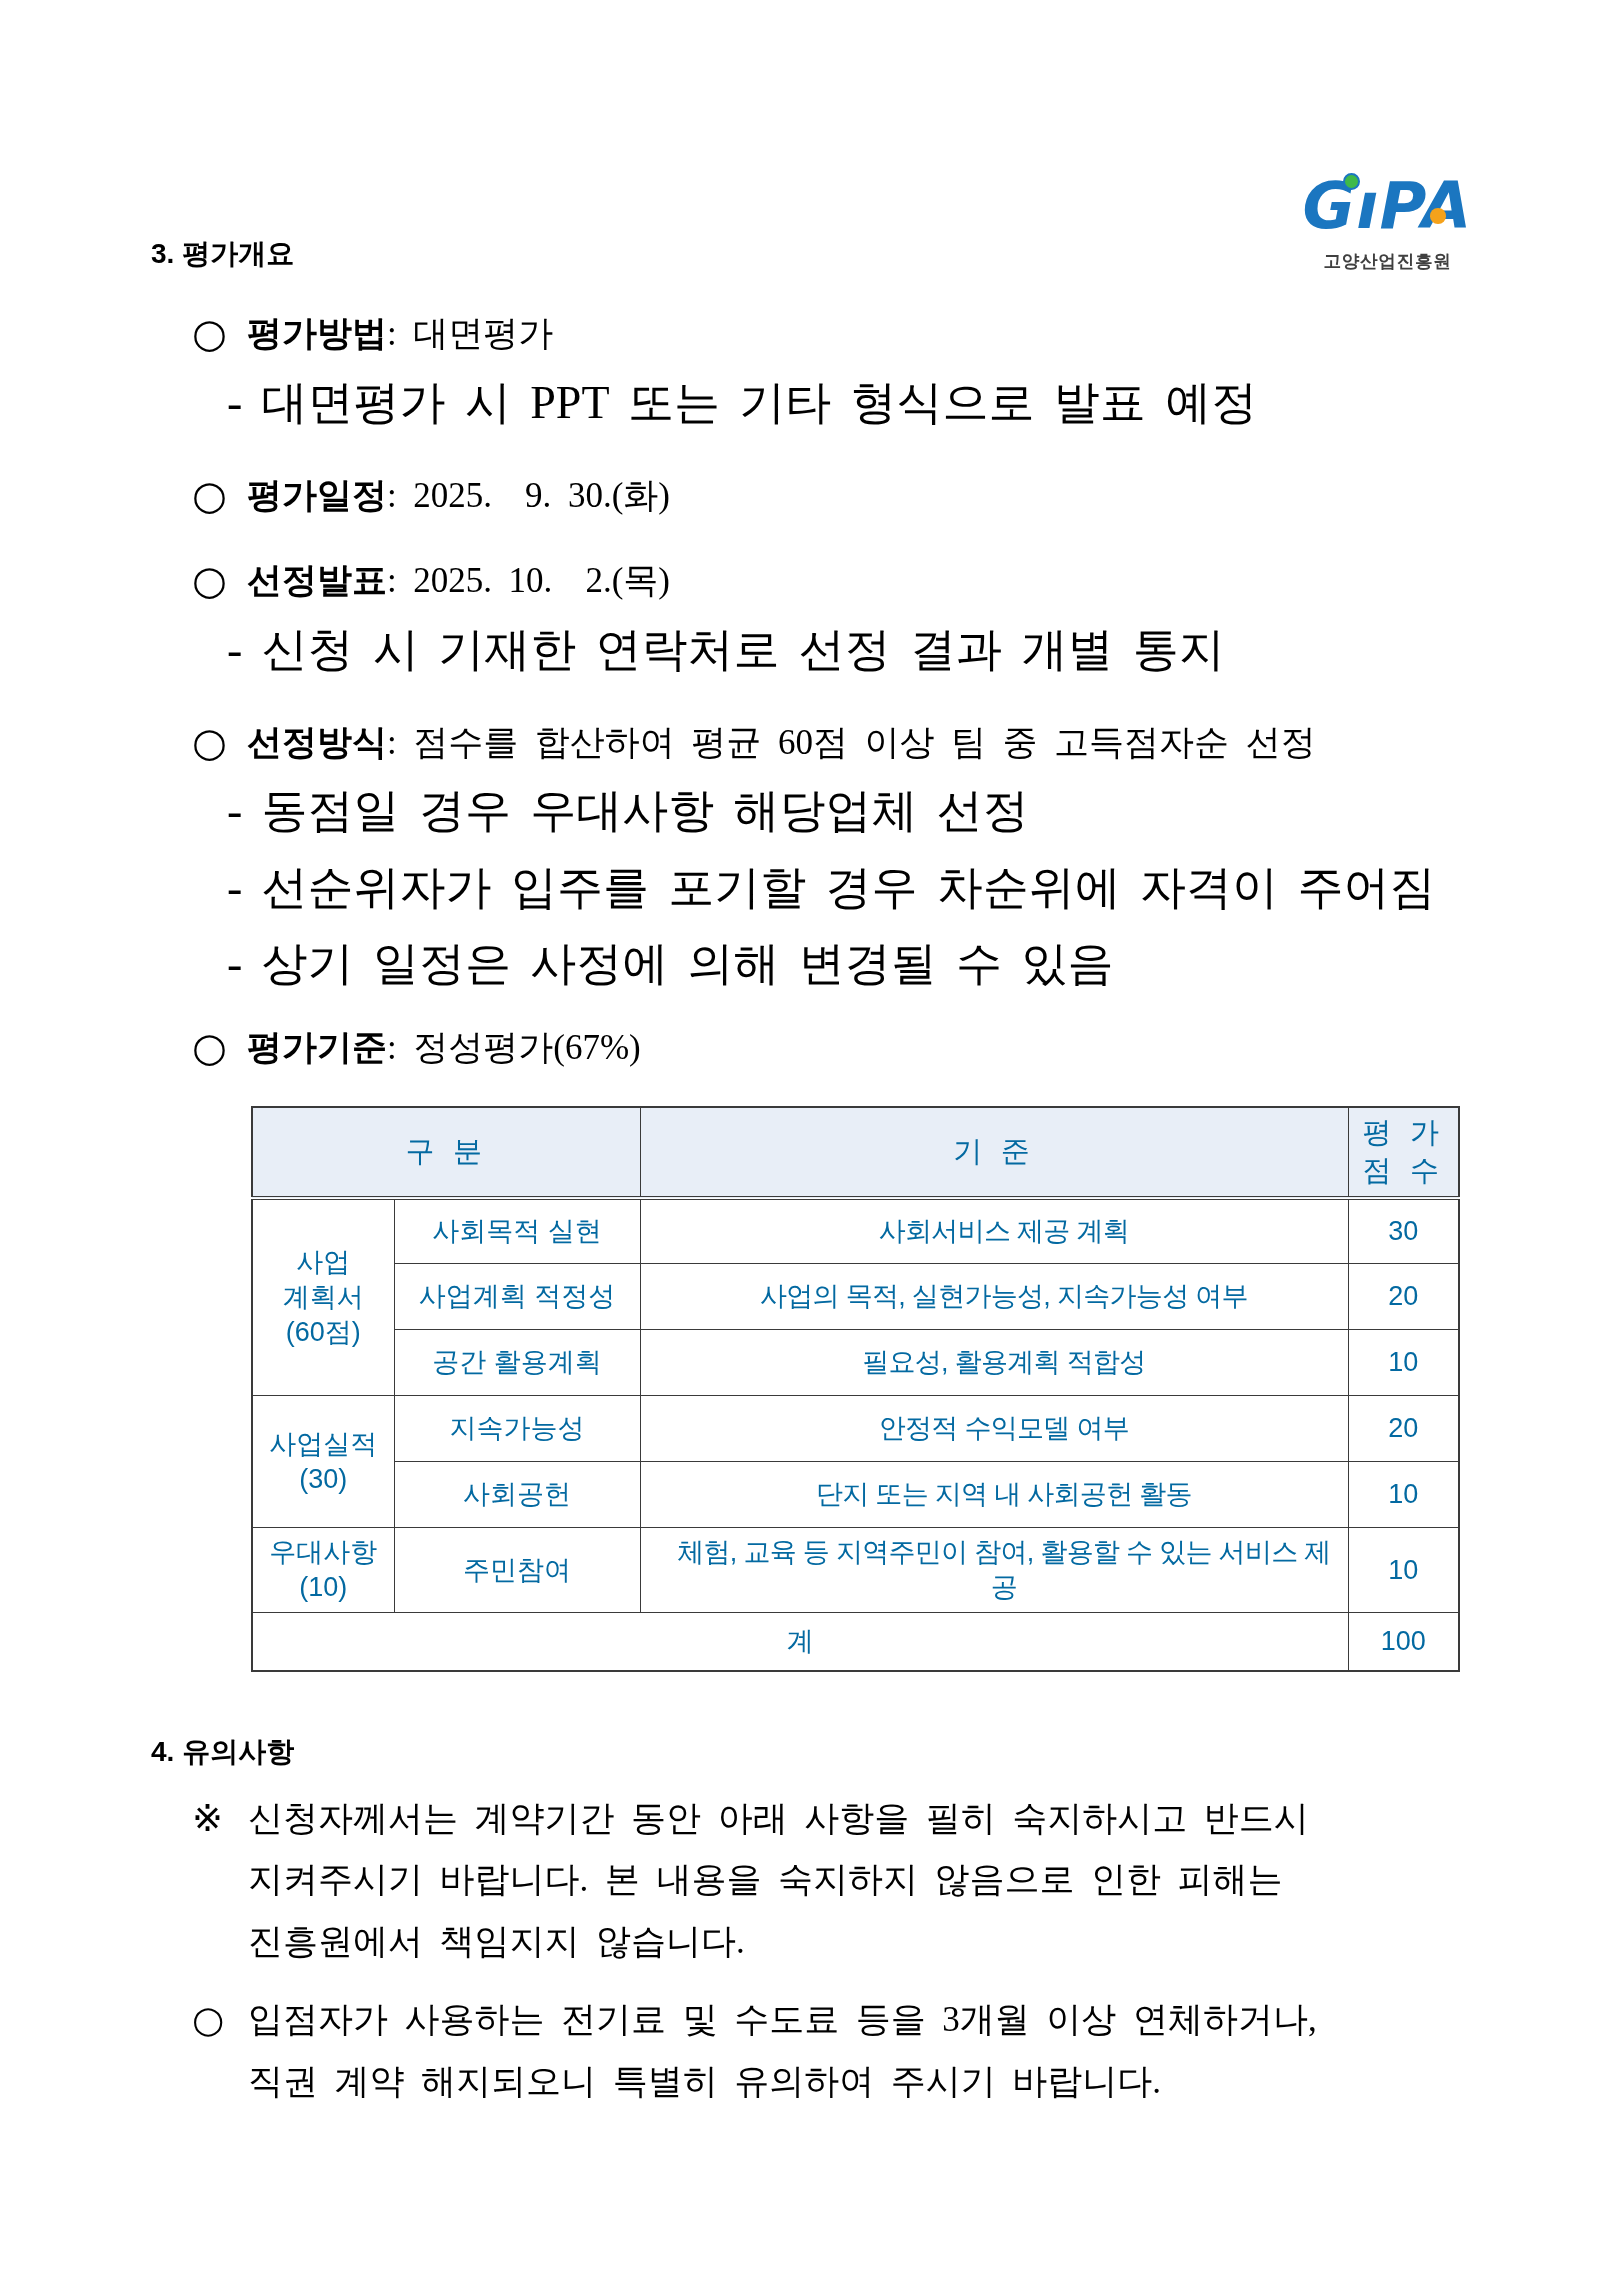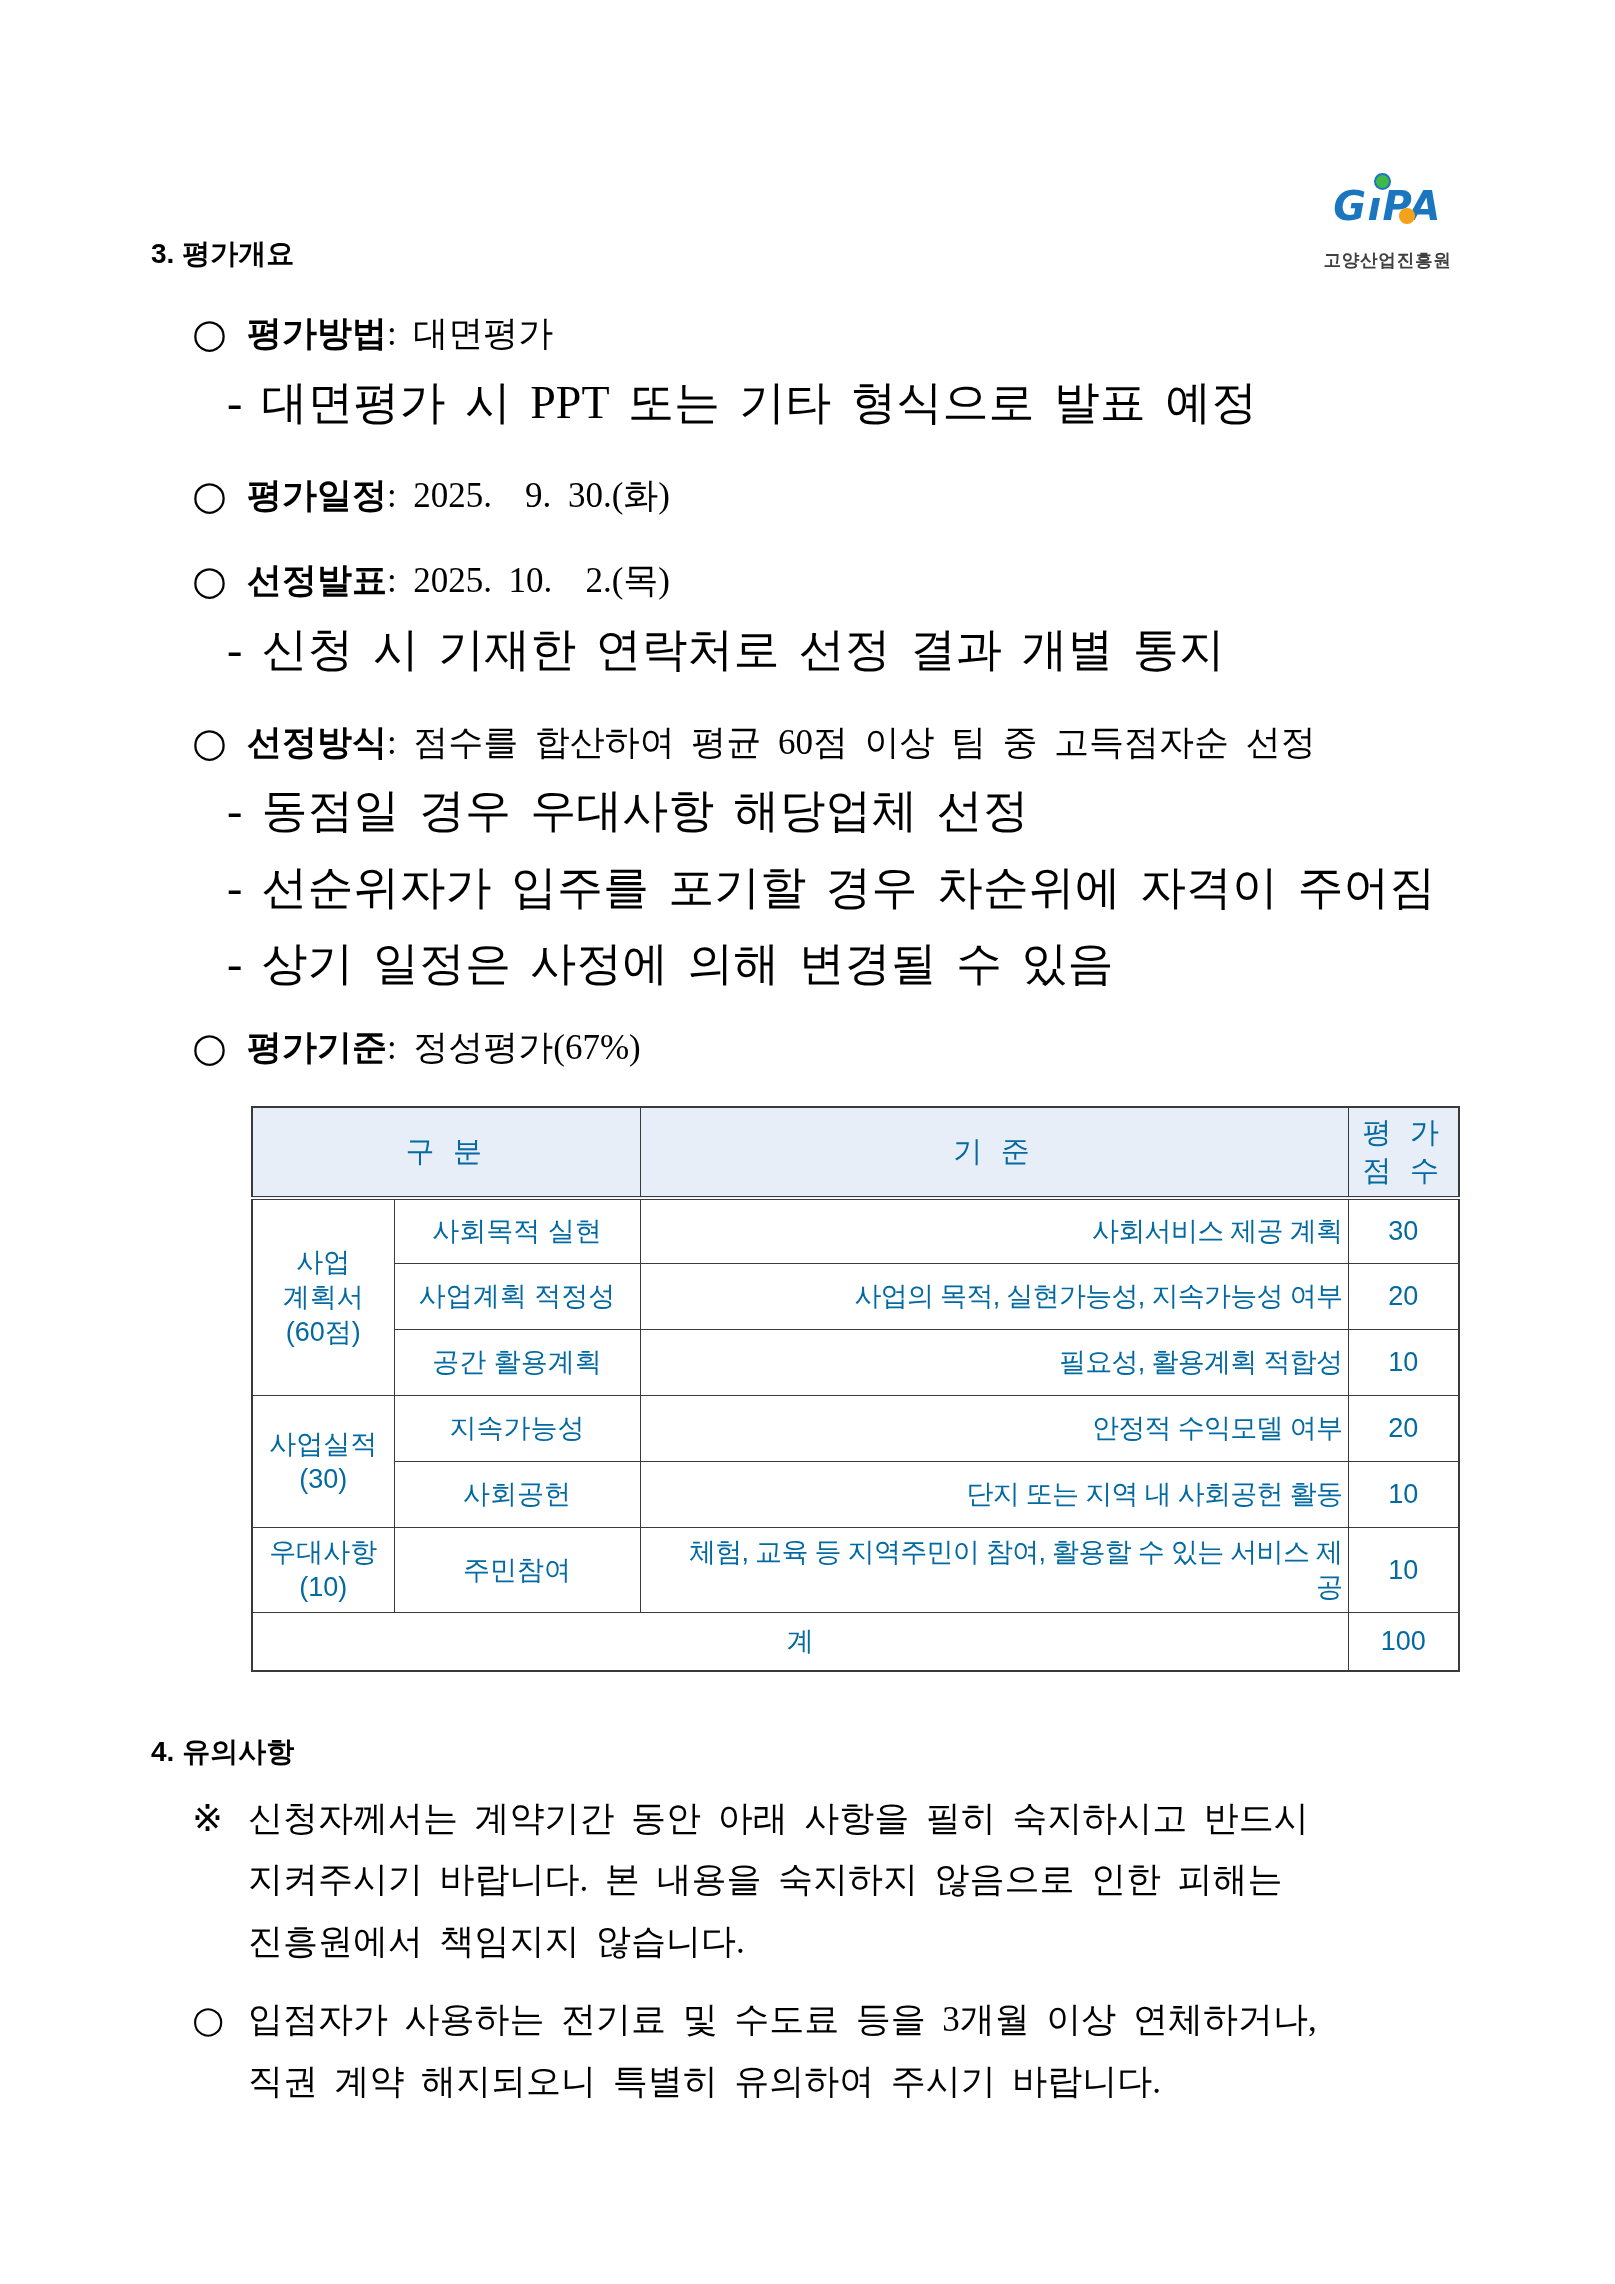--- a/index.html
+++ b/index.html
@@ -10,21 +10,21 @@
     font-family:"Liberation Serif","DejaVu Serif",serif;
     position:relative; overflow:hidden;
   }
   .page { position:absolute; left:0; top:0; width:1616px; height:2284px; }
 
   
   .logo { position:absolute; top:183px; right:134px; width:189px; text-align:center; }
   .logo-word {
     font-family:"DejaVu Sans","Liberation Sans",sans-serif;
     font-weight:bold; font-style:italic;
-    font-size:40px; line-height:46px; letter-spacing:1.3px;
+    font-size:64px; line-height:46px; letter-spacing:1.3px;
     color:#1b76c0; position:relative; display:inline-block;
   }
   .logo-idot { position:absolute; left:41px; top:-10.4px; width:17px; height:17px;
     border-radius:50%; background:#3fb949; border:2.6px solid #1b76c0; }
   .logo-adot { position:absolute; right:27px; bottom:5.2px; width:15.6px; height:15.6px;
     border-radius:50%; background:#f5a21b; }
   .logo-sub {
     font-family:"Liberation Sans","DejaVu Sans",sans-serif;
     font-size:17.6px; font-weight:bold; color:#404040;
     letter-spacing:0.7px; margin-top:19px; white-space:nowrap;
@@ -72,21 +72,21 @@
     border:1.3px solid #3a3a3a; text-align:center; vertical-align:middle;
     padding:6.5px 5.2px; line-height:1.3;
   }
   table.crit thead th {
     background:#e8eef7; font-weight:normal; font-size:29px;
     height:90px; letter-spacing:5.2px;
     border-bottom:4.6px double #3a3a3a;
   }
   table.crit td.group { white-space:pre-line; }
   table.crit td.cat   { }
-  table.crit td.crit-txt { text-align:right; padding-left:25px; letter-spacing:-0.7px; }
+  table.crit td.crit-txt { text-align:center; padding-left:25px; letter-spacing:-0.7px; }
   table.crit td.score { }
   table.crit tr.r { height:66px; }
   table.crit tr.r-tall { height:82px; }
   table.crit tr.total-row { height:59px; }
   .pre { white-space:pre-line; }
 
   
   .p4 {
     display:flex; align-items:flex-start;
     margin-left:192px; margin-right:98px; margin-top:17px;

